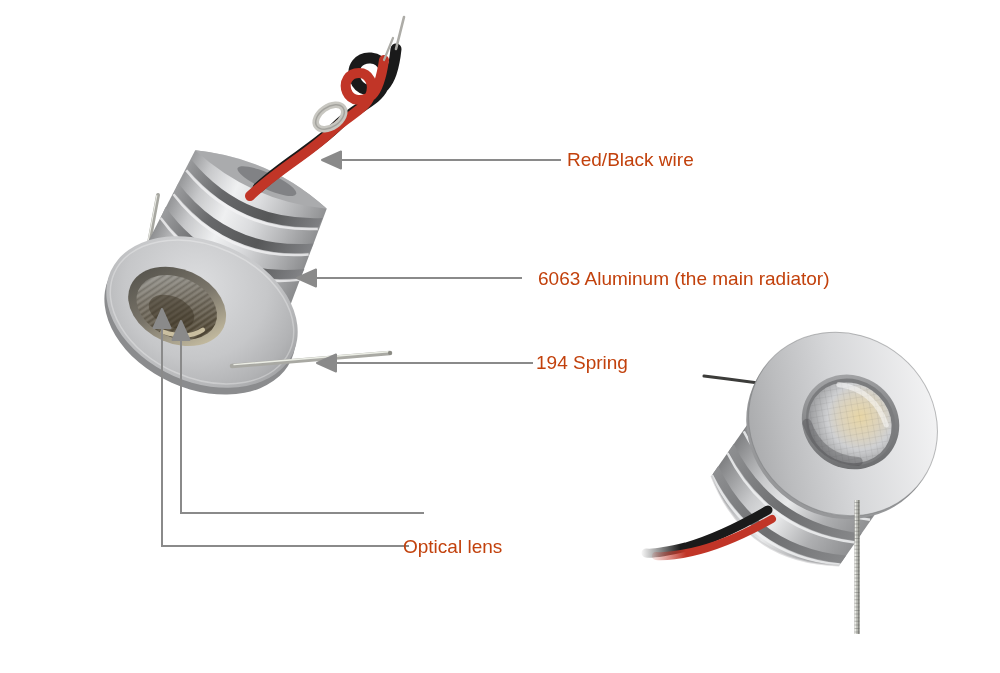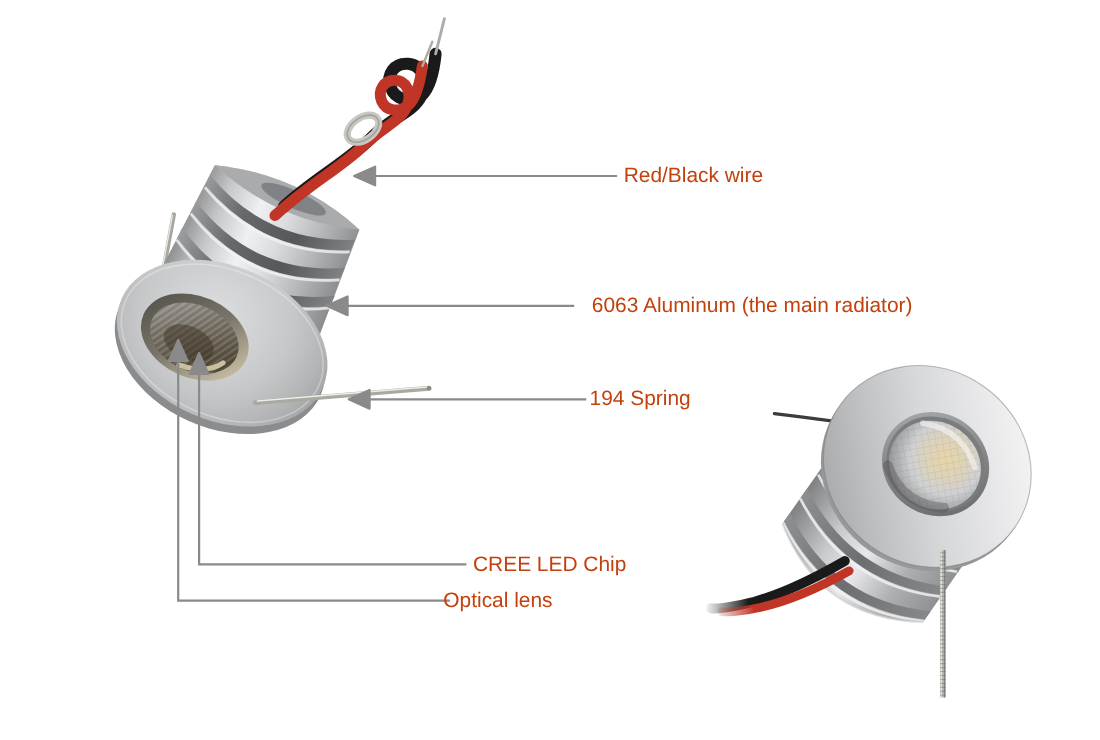--- a/index.html
+++ b/index.html
@@ -187,16 +187,15 @@
     <path d="M 424,513 L 181,513 L 181,333"></path>
     <path d="M 181,321 L 172.5,340 L 189.5,340 Z" fill="#8a8a8a" stroke-linejoin="round"></path>
     <path d="M 409,546 L 162,546 L 162,321"></path>
     <path d="M 162,309 L 153.5,328 L 170.5,328 Z" fill="#8a8a8a" stroke-linejoin="round"></path>
   </g>
 </svg>
 
 <div class="callout" style="left:567px;top:149px;">Red/Black wire</div>
 <div class="callout" style="left:538px;top:268px;">6063 Aluminum (the main radiator)</div>
 <div class="callout" style="left:536px;top:352px;">194 Spring</div>
-<div class="callout" style="left:430px;top:503px;">CREE LED Chip</div>
 <div class="callout" style="left:403px;top:536px;">Optical lens</div>
 
 </div>
 
 </body></html>

